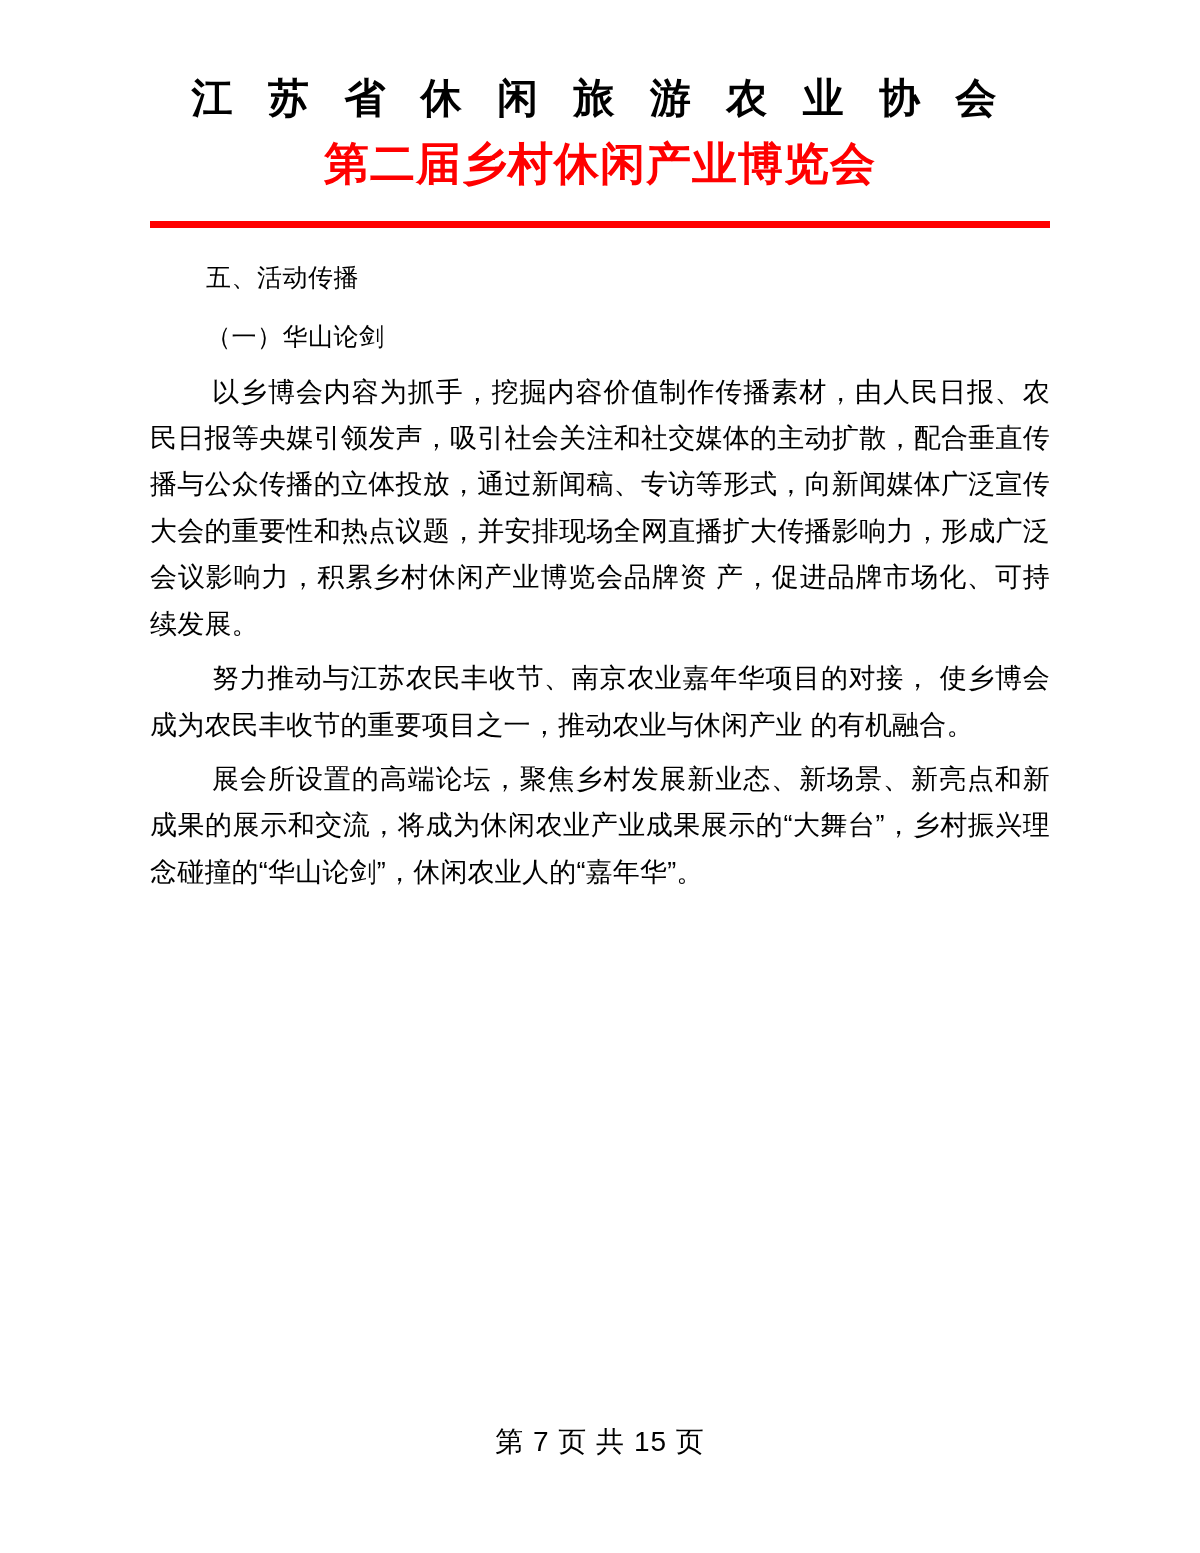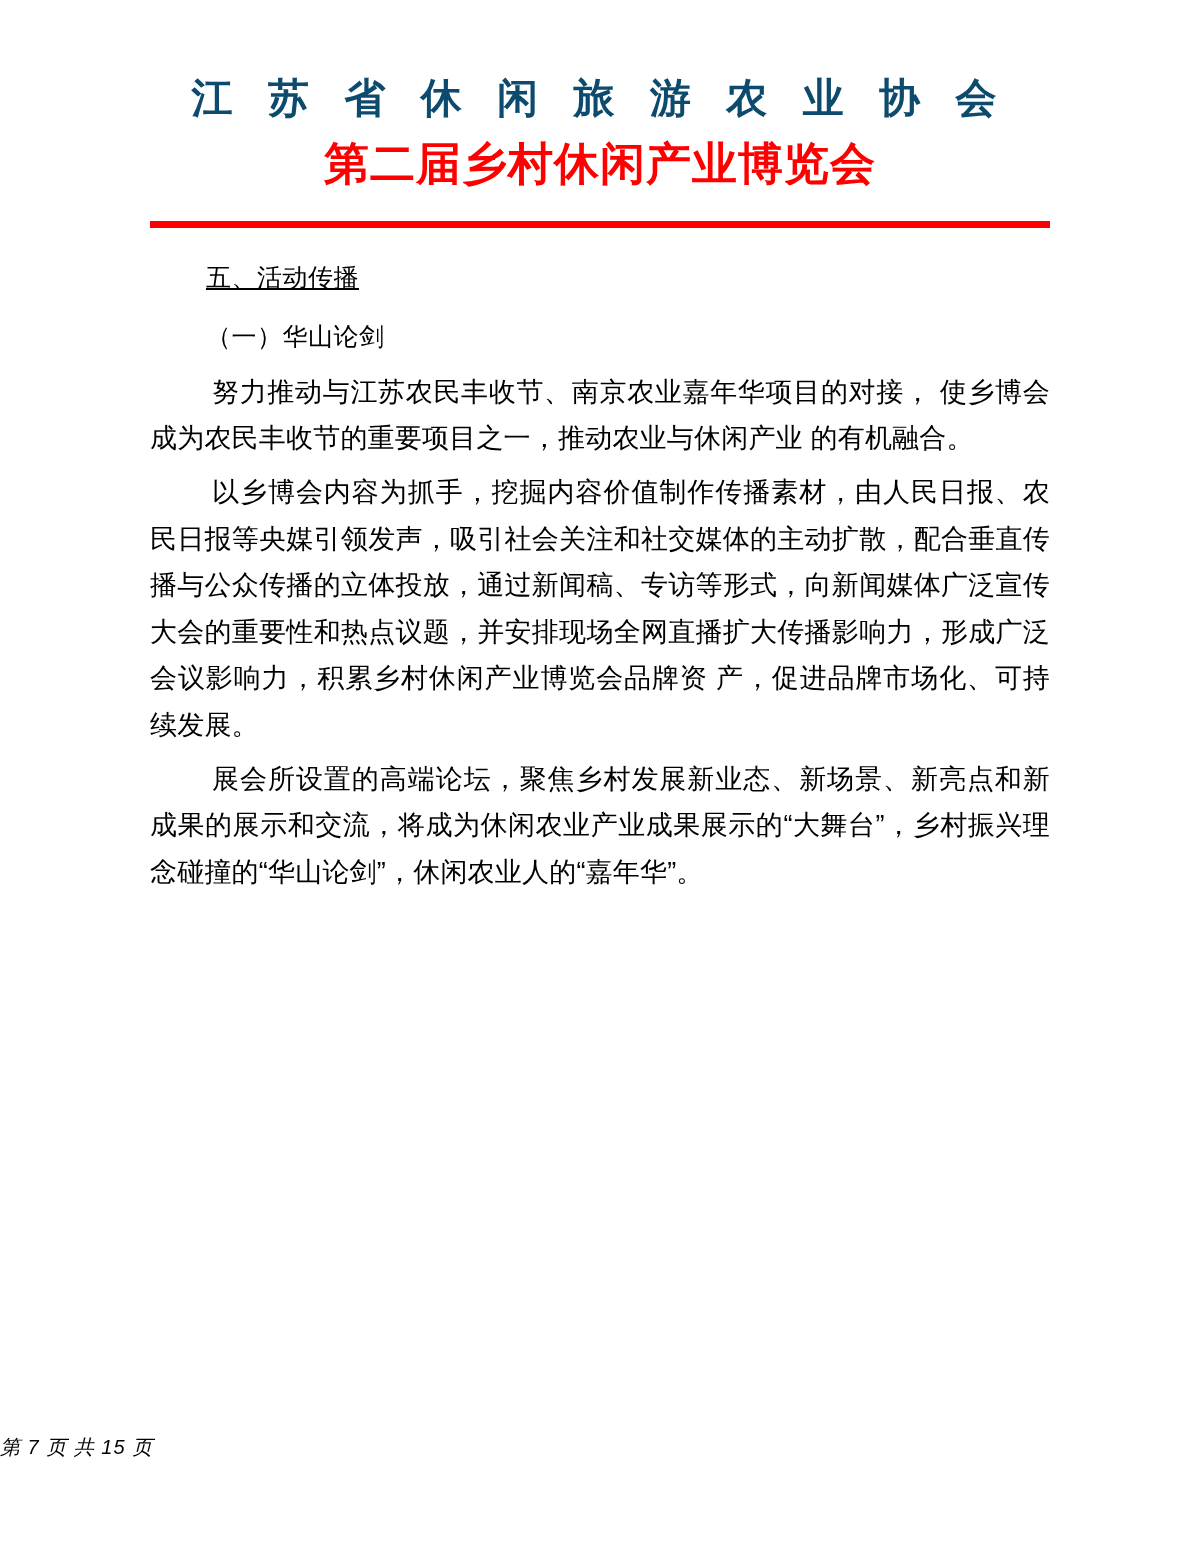--- a/index.html
+++ b/index.html
@@ -22,21 +22,21 @@
     padding: 0 150px;
     position: relative;
   }
   .doc-header {
     padding-top: 72px;
     text-align: center;
   }
   .header-line1 {
     font-size: 41px;
     font-weight: bold;
-    color: #0c4a6e;
+    color: #000000;
     letter-spacing: 12px;
     line-height: 1.3;
     white-space: nowrap;
   }
   .header-line2 {
     font-size: 45px;
     font-weight: bold;
     color: #ff0000;
     letter-spacing: 1px;
     line-height: 1.45;
@@ -51,21 +51,20 @@
   }
   .content {
     margin-top: 26px;
   }
   .heading {
     font-size: 25px;
     line-height: 1.9;
     margin: 0 0 2px 0;
     text-indent: 56px;
     letter-spacing: 0.5px;
-    text-decoration: underline;
   }
   .subheading {
     font-size: 25px;
     line-height: 1.9;
     margin: 12px 0 2px 0;
     text-indent: 56px;
     letter-spacing: 0.5px;
   }
   p.para {
     font-size: 27px;
@@ -73,43 +72,43 @@
     margin: 8px 0 0 0;
     text-indent: 62px;
     text-align: justify;
     letter-spacing: 0.2px;
   }
   .footer {
     position: absolute;
     left: 0;
     right: 0;
     bottom: 92px;
-    font-size: 20px;
+    text-align: center;
+    font-size: 28px;
     color: #000000;
     letter-spacing: 1px;
-    font-style: italic;
   }
 </style>
 </head>
 <body>
 
 <div class="page">
 
   <div class="doc-header">
     <div class="header-line1">江 苏 省 休 闲 旅 游 农 业 协 会</div>
     <div class="header-line2">第二届乡村休闲产业博览会</div>
     <div class="header-rule"></div>
   </div>
 
   <div class="content">
     <div class="heading">五、活动传播</div>
     <div class="subheading">（一）华山论剑</div>
 
+    <p class="para">以乡博会内容为抓手，挖掘内容价值制作传播素材，由人民日报、农民日报等央媒引领发声，吸引社会关注和社交媒体的主动扩散，配合垂直传播与公众传播的立体投放，通过新闻稿、专访等形式，向新闻媒体广泛宣传大会的重要性和热点议题，并安排现场全网直播扩大传播影响力，形成广泛会议影响力，积累乡村休闲产业博览会品牌资 产，促进品牌市场化、可持续发展。</p>
     <p class="para">努力推动与江苏农民丰收节、南京农业嘉年华项目的对接， 使乡博会成为农民丰收节的重要项目之一，推动农业与休闲产业 的有机融合。</p>
-    <p class="para">以乡博会内容为抓手，挖掘内容价值制作传播素材，由人民日报、农民日报等央媒引领发声，吸引社会关注和社交媒体的主动扩散，配合垂直传播与公众传播的立体投放，通过新闻稿、专访等形式，向新闻媒体广泛宣传大会的重要性和热点议题，并安排现场全网直播扩大传播影响力，形成广泛会议影响力，积累乡村休闲产业博览会品牌资 产，促进品牌市场化、可持续发展。</p>
     <p class="para">展会所设置的高端论坛，聚焦乡村发展新业态、新场景、新亮点和新成果的展示和交流，将成为休闲农业产业成果展示的“大舞台”，乡村振兴理念碰撞的“华山论剑”，休闲农业人的“嘉年华”。</p>
   </div>
 
   <div class="footer">
     <span>第 7 页 共 15 页</span>
   </div>
 
 </div>
 
 </body></html>

